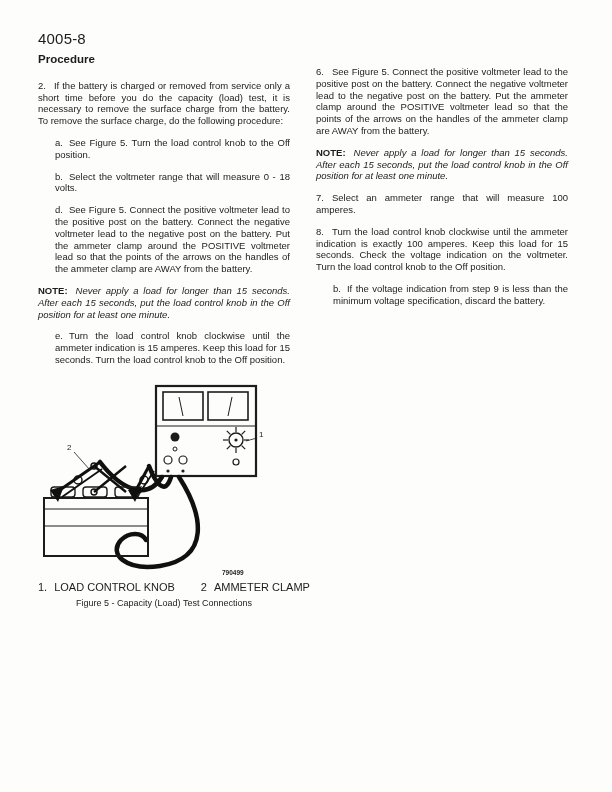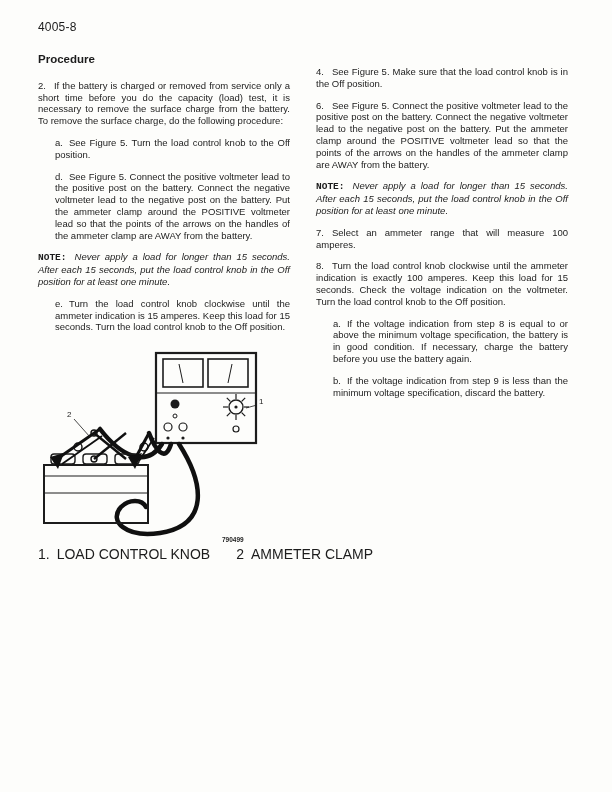--- a/index.html
+++ b/index.html
@@ -1,54 +1,55 @@
 <!DOCTYPE html>
 <html><head>
 <meta charset="utf-8">
 <style>
   html,body{margin:0;padding:0;background:#ffffff;}
   .page{
     position:relative;width:612px;height:792px;margin:0 auto;
     background:#fdfdfb;color:#1c1c1c;
     font-family:"Liberation Sans",sans-serif;overflow:hidden;
   }
-  .page-number{position:absolute;left:38px;top:20px;font-size:12px;letter-spacing:.2px;}
+  .page-number{position:absolute;left:38px;top:30px;font-size:15px;letter-spacing:.2px;}
   .col{position:absolute;font-size:9.5px;line-height:11.8px;text-align:justify;}
   .col-left{left:38px;top:54px;width:252px;}
   .col-right{left:316px;top:66px;width:252px;}
   .section-title{font-size:11.5px;font-weight:bold;margin:0 0 14px 0;text-align:left;}
   p.step{margin:0 0 10px 0;}
   p.sub{margin:0 0 10px 17px;}
   p.note{margin:0 0 10px 0;font-style:italic;}
-  p.note .lbl{font-style:normal;font-weight:bold;font-family:Liberation Mono, monospace;}
+  p.note .lbl{font-style:normal;font-weight:bold;}
   .lbl{margin-right:8px;}
   p.sub .lbl{margin-right:6px;}
   figure.fig{margin:14px 0 0 0;}
   .fig-svg{display:block;}
-  .callouts{font-size:14px;margin-top:4px;text-align:left;white-space:nowrap;}
+  .callouts{font-size:11px;margin-top:4px;text-align:left;white-space:nowrap;}
   .callouts .c-num{margin-right:7px;}
   .callouts .c-gap{margin-left:26px;}
   figcaption.fig-caption{font-size:9px;text-align:center;margin-top:4px;}
   svg text{font-family:"Liberation Sans",sans-serif;}
 </style>
 </head>
 <body>
 
 <div class="page">
 
   <div class="page-number">4005-8</div>
 
   <div class="col col-left">
     <h2 class="section-title">Procedure</h2>
 
 
     <p class="step"><span class="lbl">2.</span><span>If the battery is charged or removed from service only a short time before you do the capacity (load) test, it is necessary to remove the surface charge from the battery. To remove the surface charge, do the following procedure:</span></p>
 
     <p class="sub"><span class="lbl">a.</span><span>See Figure 5. Turn the load control knob to the Off position.</span></p>
 
+    <p class="sub"><span class="lbl">b.</span><span>Select the voltmeter range that will measure 0 - 18 volts.</span></p>
 
 
     <p class="sub"><span class="lbl">d.</span><span>See Figure 5. Connect the positive voltmeter lead to the positive post on the battery. Connect the negative voltmeter lead to the negative post on the battery. Put the ammeter clamp around the POSITIVE voltmeter lead so that the points of the arrows on the handles of the ammeter clamp are AWAY from the battery.</span></p>
 
     <p class="note"><span class="lbl">NOTE:</span><span>Never apply a load for longer than 15 seconds. After each 15 seconds, put the load control knob in the Off position for at least one minute.</span></p>
 
     <p class="sub"><span class="lbl">e.</span><span>Turn the load control knob clockwise until the ammeter indication is 15 amperes. Keep this load for 15 seconds. Turn the load control knob to the Off position.</span></p>
 
     <figure class="fig">
       <svg class="fig-svg" width="235" height="198" viewBox="0 0 235 198">
@@ -121,36 +122,35 @@
           <line x1="36" y1="72" x2="52" y2="90" stroke="#1c1c1c" stroke-width="0.8"></line>
         </g>
 
         <text x="184" y="195" font-size="6.5" font-weight="bold" fill="#1c1c1c">790499</text>
       </svg>
 
       <div class="callouts">
         <span class="c-num">1.</span><span>LOAD CONTROL KNOB</span><span class="c-num c-gap">2</span><span>AMMETER CLAMP</span>
       </div>
 
+      <figcaption class="fig-caption">Figure 5 - Capacity (Load) Test Connections</figcaption>
     </figure>
   </div>
 
   <div class="col col-right">
 
 
-    <p class="step"><span class="lbl">4.</span><span>See Figure 5. Make sure that the load control knob is in the Off position.</span></p>
 
 
     <p class="step"><span class="lbl">6.</span><span>See Figure 5. Connect the positive voltmeter lead to the positive post on the battery. Connect the negative voltmeter lead to the negative post on the battery. Put the ammeter clamp around the POSITIVE voltmeter lead so that the points of the arrows on the handles of the ammeter clamp are AWAY from the battery.</span></p>
 
     <p class="note"><span class="lbl">NOTE:</span><span>Never apply a load for longer than 15 seconds. After each 15 seconds, put the load control knob in the Off position for at least one minute.</span></p>
 
     <p class="step"><span class="lbl">7.</span><span>Select an ammeter range that will measure 100 amperes.</span></p>
 
     <p class="step"><span class="lbl">8.</span><span>Turn the load control knob clockwise until the ammeter indication is exactly 100 amperes. Keep this load for 15 seconds. Check the voltage indication on the voltmeter. Turn the load control knob to the Off position.</span></p>
 
 
-    <p class="sub"><span class="lbl">a.</span><span>If the voltage indication from step 8 is equal to or above the minimum voltage specification, the battery is in good condition. If necessary, charge the battery before you use the battery again.</span></p>
 
     <p class="sub"><span class="lbl">b.</span><span>If the voltage indication from step 9 is less than the minimum voltage specification, discard the battery.</span></p>
 
   </div>
 </div>
 
 </body></html>

